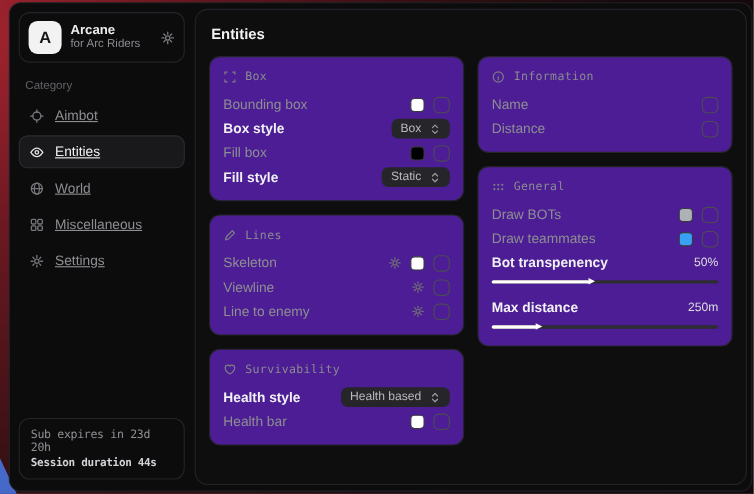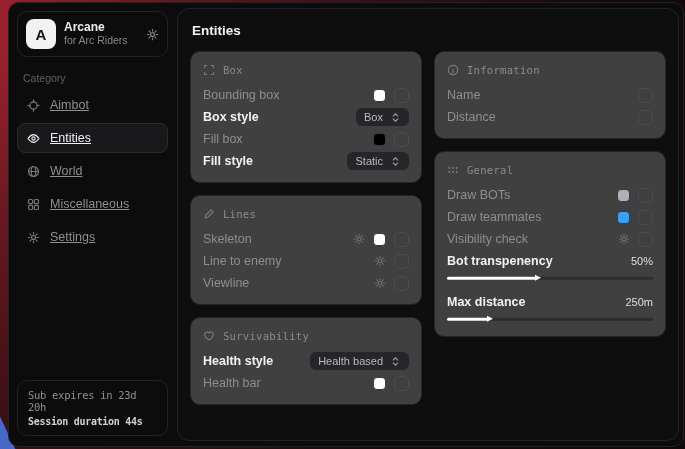--- a/index.html
+++ b/index.html
@@ -49,21 +49,21 @@
   .footer-line1 { font-size:10.5px; color:#8f8f94; letter-spacing:-0.3px; }
   .footer-line2 { font-size:10px; color:#d2d2d6; font-weight:700; margin-top:3px; letter-spacing:-0.3px; }
   
   .main-panel {
     flex:1; margin:5px 4px 5px 1px; border:1px solid #232329; border-radius:12px;
     background:#0e0e0f; padding:11px 12px; display:flex; flex-direction:column;
   }
   .page-title { font-size:13.5px; font-weight:700; color:#f2f2f4; margin:3px 2px 13px; }
   .columns { display:flex; gap:12px; align-items:flex-start; }
   .col { flex:1; display:flex; flex-direction:column; gap:12px; min-width:0; }
-  .card { background:#404040; border:1px solid #242429; border-radius:10px; padding:8px 12px 10px; }
+  .card { background:#4c1d95; border:1px solid #242429; border-radius:10px; padding:8px 12px 10px; }
   .card-header {
     display:flex; align-items:center; gap:8px; margin:4px 0 8px;
     color:#8b8b90; font-family:"DejaVu Sans Mono", monospace; font-size:10.5px; letter-spacing:0.3px;
   }
   .card-header .hdr-icon { display:flex; color:#7c7c82; }
   .row { display:flex; align-items:center; justify-content:space-between; min-height:22px; }
   .row-label { font-size:12.5px; }
   .dim { color:#8e8e92; }
   .bright { color:#f1f1f3; font-weight:700; }
   .ctrls { display:flex; align-items:center; gap:8px; }
@@ -285,32 +285,32 @@
               <span class="mini-gear">
                 <svg width="12" height="12" viewBox="0 0 12 12">
                     <use href="#i-gear"></use>
                   </svg>
               </span>
               <span class="swatch" style="background: rgb(255, 255, 255);"></span>
               <span class="checkbox"></span>
             </span>
           </div>
           <div class="row">
-            <span class="row-label dim">Line to enemy</span>
+            <span class="row-label dim">Viewline</span>
             <span class="ctrls">
               <span class="mini-gear">
                 <svg width="12" height="12" viewBox="0 0 12 12">
                     <use href="#i-gear"></use>
                   </svg>
               </span>
               <span class="checkbox"></span>
             </span>
           </div>
           <div class="row">
-            <span class="row-label dim">Viewline</span>
+            <span class="row-label dim">Line to enemy</span>
             <span class="ctrls">
               <span class="mini-gear">
                 <svg width="12" height="12" viewBox="0 0 12 12">
                     <use href="#i-gear"></use>
                   </svg>
               </span>
               <span class="checkbox"></span>
             </span>
           </div>
         </div>
@@ -383,31 +383,20 @@
             </span>
           </div>
           <div class="row">
             <span class="row-label dim">Draw teammates</span>
             <span class="ctrls">
               <span class="swatch" style="background: rgb(58, 160, 245);"></span>
               <span class="checkbox"></span>
             </span>
           </div>
           <div class="row">
-            <span class="row-label dim">Visibility check</span>
-            <span class="ctrls">
-              <span class="mini-gear">
-                <svg width="12" height="12" viewBox="0 0 12 12">
-                    <use href="#i-gear"></use>
-                  </svg>
-              </span>
-              <span class="checkbox"></span>
-            </span>
-          </div>
-          <div class="row">
             <span class="row-label bright">Bot transpenency</span>
             <span class="value">50%</span>
           </div>
           <div class="slider">
             <div class="track"></div>
             <div class="fill" style="width: 43%;">
               <span class="thumb"></span>
             </div>
           </div>
           <div class="gap-sm"></div>

